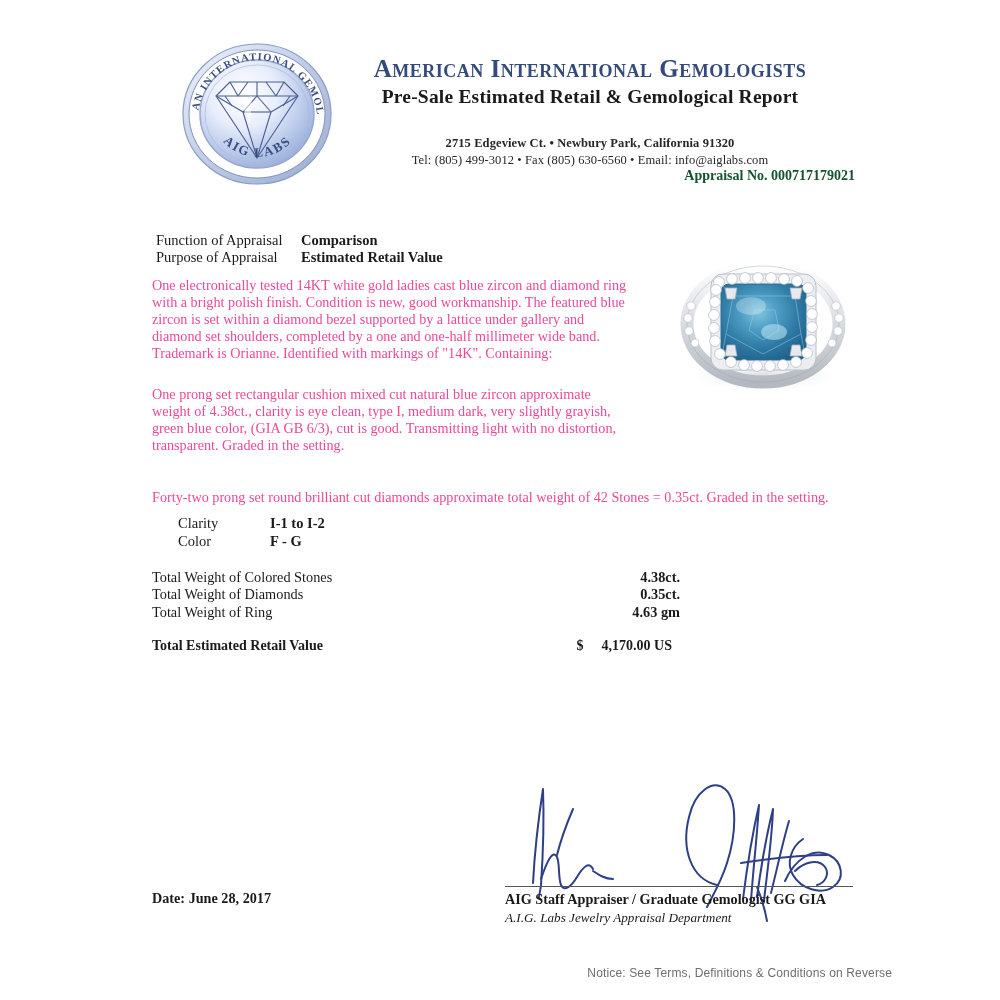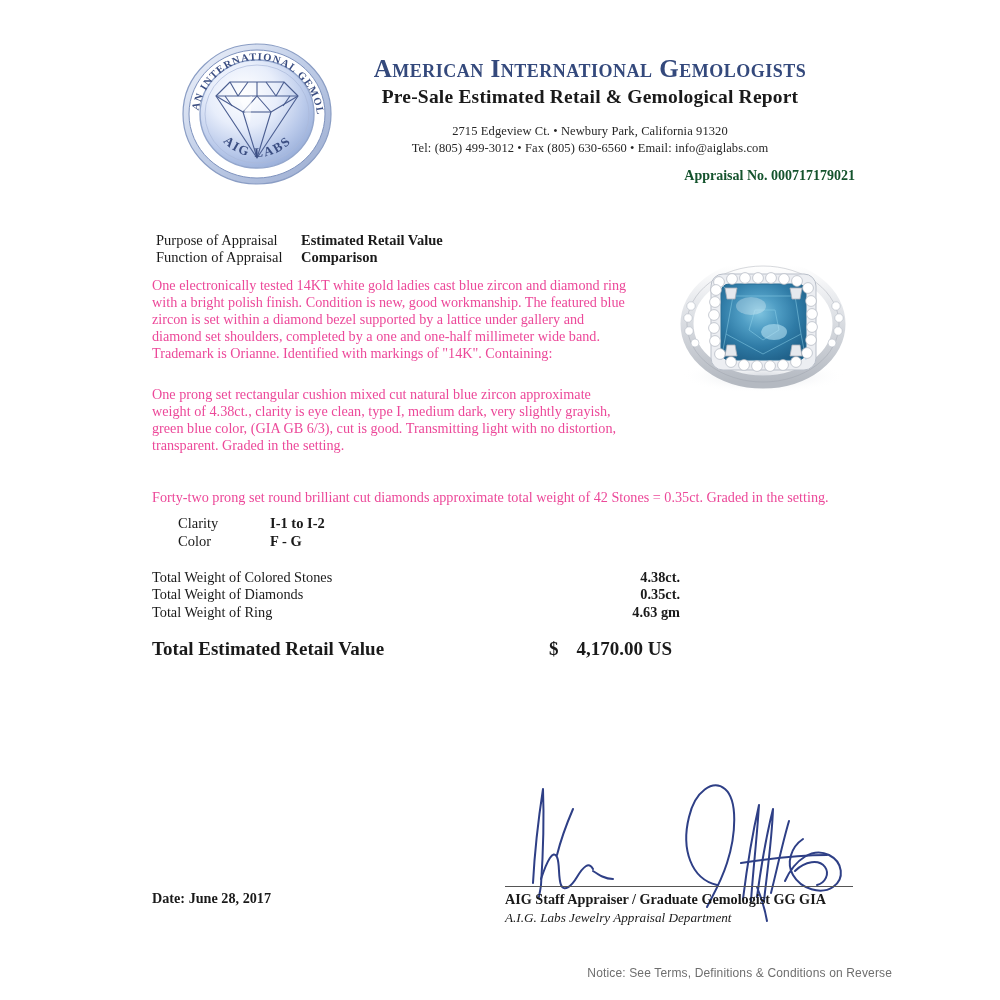--- a/index.html
+++ b/index.html
@@ -58,23 +58,24 @@
     font-size: 19.5px;
     font-weight: bold;
     color: #1a1a1a;
     margin-top: 4px;
     letter-spacing: 0.2px;
     white-space: nowrap;
   }
   .addr-line {
     font-size: 12.5px;
     color: #262626;
-    margin-top: 16px;
+    margin-top: 28px;
     letter-spacing: 0.1px;
     white-space: nowrap;
+    font-weight: bold;
   }
   .addr-line2 {
     font-size: 12.5px;
     color: #262626;
     margin-top: 2px;
     letter-spacing: 0.1px;
     white-space: nowrap;
   }
 
   .appraisal-no {
@@ -155,21 +156,21 @@
     font-weight: bold;
     width: 82px;
     text-align: right;
   }
 
   .grand-total {
     position: absolute;
     left: 152px;
     top: 638px;
     width: 520px;
-    font-size: 19px;
+    font-size: 14px;
     display: flex;
     justify-content: space-between;
     font-weight: bold;
     text-align: center;
   }
   .grand-total-label { font-weight: bold; }
   .grand-amount {
     display: flex;
     gap: 18px;
   }
@@ -297,26 +298,26 @@
       <div class="report-title">Pre-Sale  Estimated Retail &amp; Gemological Report</div>
       <div class="addr-line">2715 Edgeview Ct. • Newbury Park, California 91320</div>
       <div class="addr-line2">Tel: (805) 499-3012  •  Fax (805) 630-6560  •  Email: info@aiglabs.com</div>
     </div>
 
     <div class="appraisal-no">Appraisal No. 000717179021</div>
   </div>
 
   <div class="purpose-block">
     <div class="purpose-row">
+      <span class="purpose-label">Function of Appraisal</span>
+      <span class="purpose-value">Comparison</span>
+    </div>
+    <div class="purpose-row">
       <span class="purpose-label">Purpose of Appraisal</span>
       <span class="purpose-value">Estimated Retail Value</span>
-    </div>
-    <div class="purpose-row">
-      <span class="purpose-label">Function of Appraisal</span>
-      <span class="purpose-value">Comparison</span>
     </div>
   </div>
 
   <div class="ring-photo">
     <svg width="215" height="152" viewBox="0 0 215 152">
       <defs>
         <radialGradient id="gem-grad" cx="45%" cy="38%" r="72%">
           <stop offset="0%" stop-color="#7fc4e0"></stop>
           <stop offset="30%" stop-color="#4f9dc4"></stop>
           <stop offset="62%" stop-color="#2f7ba6"></stop>

